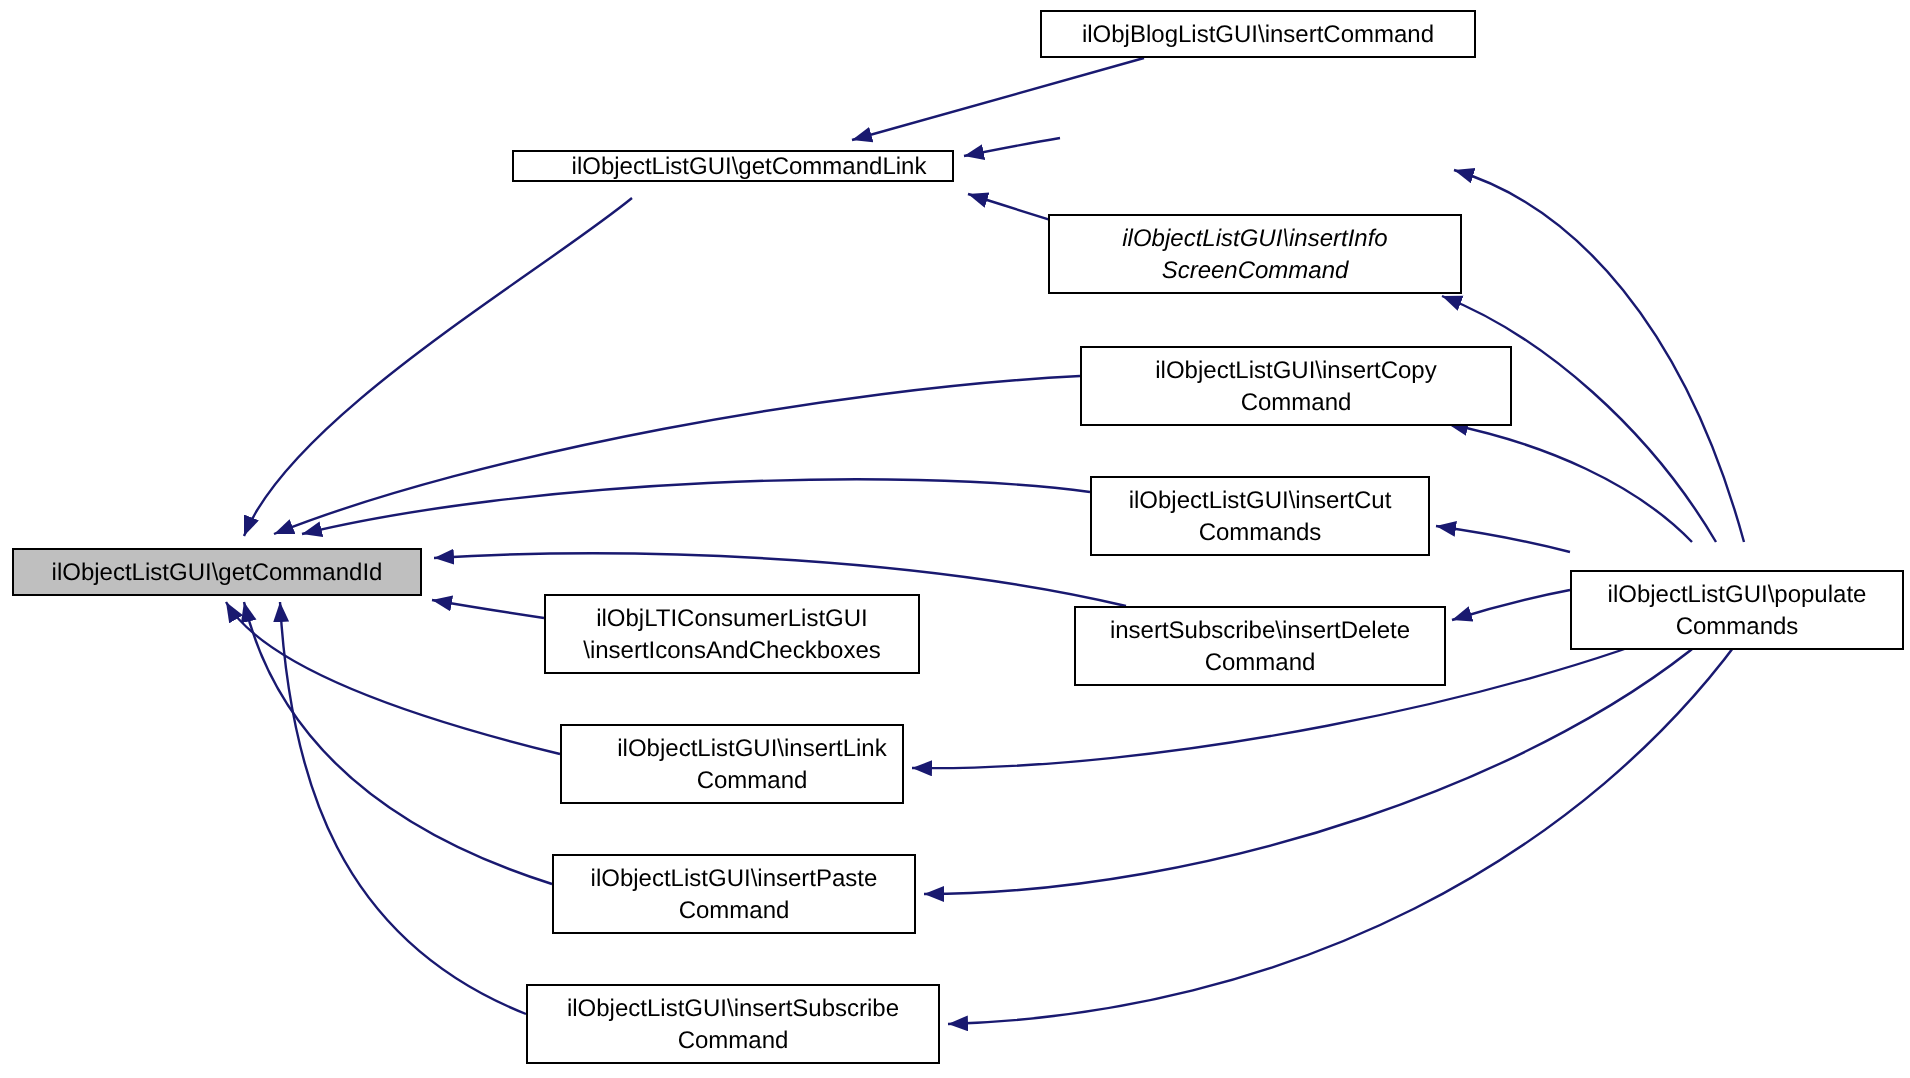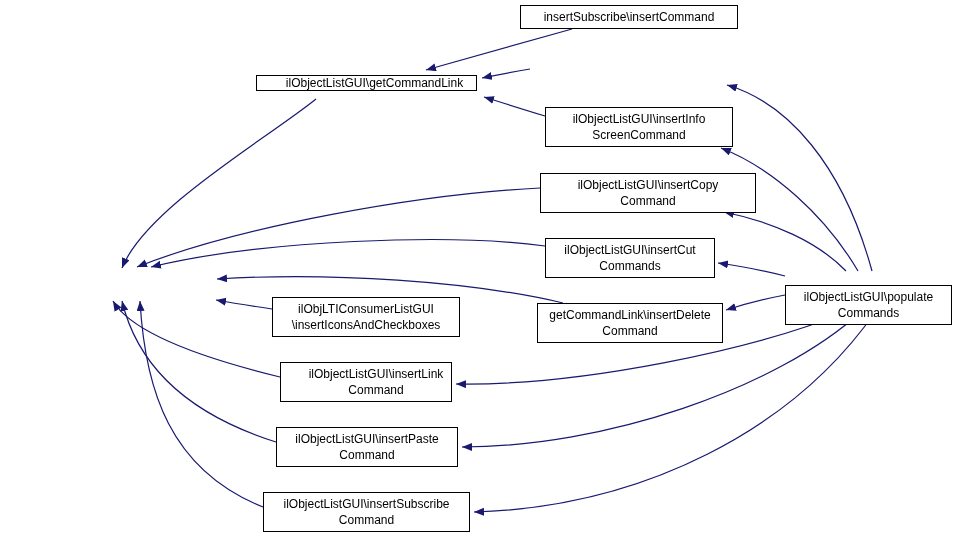--- a/index.html
+++ b/index.html
@@ -48,36 +48,37 @@
     <path class="edge-path" d="M 872,271 C 843,165 788,103 727,85" marker-end="url(#arrow)" stroke="#191970"></path>
     <path class="edge-path" d="M 858,271 C 825,215 772,168 721,148" marker-end="url(#arrow)" stroke="#191970"></path>
     <path class="edge-path" d="M 846,271 C 818,242 773,222 724,212" marker-end="url(#arrow)" stroke="#191970"></path>
     <path class="edge-path" d="M 785,276 C 762,270 739,266 718,263" marker-end="url(#arrow)" stroke="#191970"></path>
     <path class="edge-path" d="M 785,295 C 764,299 745,304 726,310" marker-end="url(#arrow)" stroke="#191970"></path>
     <path class="edge-path" d="M 848,311 C 755,350 580,386 456,384" marker-end="url(#arrow)" stroke="#191970"></path>
     <path class="edge-path" d="M 862,311 C 775,390 603,447 462,447" marker-end="url(#arrow)" stroke="#191970"></path>
     <path class="edge-path" d="M 876,311 C 793,430 643,507 474,512" marker-end="url(#arrow)" stroke="#191970"></path>
   </svg>
 
+  <div class="node focus" style="left:6px;top:274px;width:205px;height:24px;">ilObjectListGUI\getCommandId</div>
 
   <div class="node" style="left:256px;top:75px;width:221px;height:16px;padding-left:20px;">ilObjectListGUI\getCommandLink</div>
 
-  <div class="node" style="left:520px;top:5px;width:218px;height:24px;">insertSubscribe\insertCommand</div>
+  <div class="node" style="left:520px;top:5px;width:218px;height:24px;">ilObjBlogListGUI\insertCommand</div>
 
 
-  <div class="node" style="left:545px;top:107px;width:188px;height:40px;">ilObjectListGUI\insertInfo
+  <div class="node" style="left:524px;top:107px;width:207px;height:40px;font-style:italic;">ilObjectListGUI\insertInfo
 ScreenCommand</div>
 
   <div class="node" style="left:540px;top:173px;width:216px;height:40px;">ilObjectListGUI\insertCopy
 Command</div>
 
   <div class="node" style="left:545px;top:238px;width:170px;height:40px;">ilObjectListGUI\insertCut
 Commands</div>
 
-  <div class="node" style="left:537px;top:303px;width:186px;height:40px;">getCommandLink\insertDelete
+  <div class="node" style="left:537px;top:303px;width:186px;height:40px;">insertSubscribe\insertDelete
 Command</div>
 
   <div class="node" style="left:785px;top:271px;width:167px;height:40px;margin-top:14px;">ilObjectListGUI\populate
 Commands</div>
 
   <div class="node" style="left:272px;top:297px;width:188px;height:40px;">ilObjLTIConsumerListGUI
 \insertIconsAndCheckboxes</div>
 
   <div class="node" style="left:280px;top:362px;width:172px;height:40px;padding-left:24px;">ilObjectListGUI\insertLink
 Command</div>

